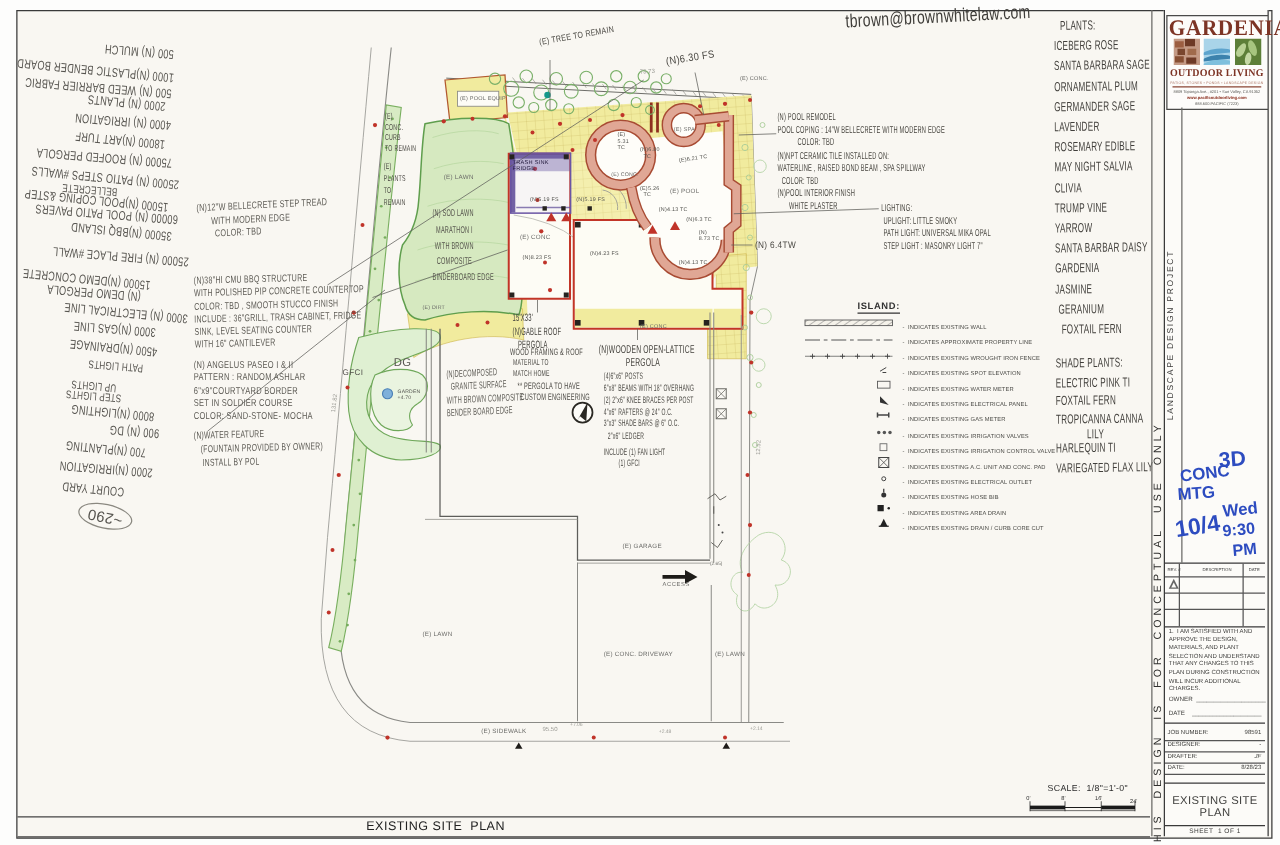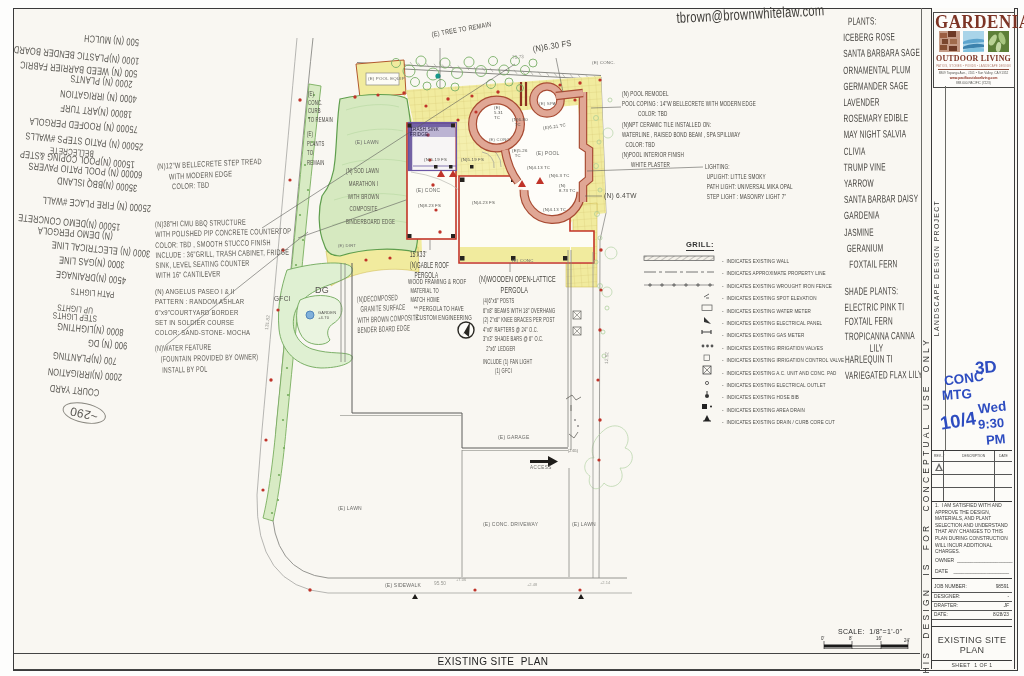--- a/index.html
+++ b/index.html
@@ -540,21 +540,21 @@
 <div class="abs tech" style="left:527px;top:165px;font-size:4.3px;color:#50504c;">(N)4.13 TC</div>
 <div class="abs tech" style="left:424px;top:157px;font-size:4.3px;color:#50504c;">(N)5.19 FS</div>
 <div class="abs tech" style="left:461px;top:157px;font-size:4.3px;color:#50504c;">(N)5.19 FS</div>
 <div class="abs tech" style="left:549px;top:173px;font-size:4.3px;color:#50504c;">(N)6.3 TC</div>
 <div class="abs tech" style="left:559px;top:184px;font-size:4.3px;line-height:4.8px;color:#50504c;">(N)<br>8.73 TC</div>
 <div class="abs tech" style="left:543px;top:207px;font-size:4.3px;color:#50504c;">(N)4.13 TC</div>
 <div class="abs tech" style="left:472px;top:200px;font-size:4.3px;color:#50504c;">(N)4.23 FS</div>
 <div class="abs tech" style="left:418px;top:203px;font-size:4.3px;color:#50504c;">(N)8.23 FS</div>
 <div class="abs tech" style="left:318px;top:311px;font-size:4px;line-height:4.5px;color:#50504c;">GARDEN<br>+4.70</div>
 
-<div class="abs" style="left:686px;top:240px;font-size:7.5px;font-weight:bold;letter-spacing:.5px;color:#333;border-bottom:1px solid #333;padding-bottom:1px;">GRILL:</div>
+<div class="abs" style="left:686px;top:240px;font-size:7.5px;font-weight:bold;letter-spacing:.5px;color:#333;border-bottom:1px solid #333;padding-bottom:1px;">ISLAND:</div>
 
 <div class="abs" style="left:722px;top:256px;font-size:4.6px;line-height:12.4px;color:#4c4c48;letter-spacing:.1px;white-space:nowrap;">
 <div>-&nbsp; INDICATES EXISTING WALL</div>
 <div>-&nbsp; INDICATES APPROXIMATE PROPERTY LINE</div>
 <div>-&nbsp; INDICATES EXISTING WROUGHT IRON FENCE</div>
 <div>-&nbsp; INDICATES EXISTING SPOT ELEVATION</div>
 <div>-&nbsp; INDICATES EXISTING WATER METER</div>
 <div>-&nbsp; INDICATES EXISTING ELECTRICAL PANEL</div>
 <div>-&nbsp; INDICATES EXISTING GAS METER</div>
 <div>-&nbsp; INDICATES EXISTING IRRIGATION VALVES</div>
@@ -567,21 +567,21 @@
 </div>
 
 <div class="abs" style="left:838px;top:628px;font-size:7px;color:#2c2c2c;letter-spacing:.3px;">SCALE:&nbsp; 1/8"=1'-0"</div>
 <div class="abs" style="left:821px;top:636px;font-size:4.5px;color:#2c2c2c;">0'</div>
 <div class="abs" style="left:849px;top:636px;font-size:4.5px;color:#2c2c2c;">8'</div>
 <div class="abs" style="left:876px;top:636px;font-size:4.5px;color:#2c2c2c;">16'</div>
 <div class="abs" style="left:904px;top:638px;font-size:4.5px;color:#2c2c2c;">24'</div>
 
 <div class="abs" style="left:14px;top:653px;width:906px;height:15px;border-top:1px solid #444;border-bottom:1px solid #444;"></div>
 
-<div class="abs" style="left:293px;top:655.5px;width:400px;text-align:center;font-size:10px;letter-spacing:.4px;color:#222;">EXISTING SITE&nbsp; PLAN</div>
+<div class="abs" style="left:293px;top:655.5px;width:400px;font-size:10px;letter-spacing:.4px;color:#222;">EXISTING SITE&nbsp; PLAN</div>
 
 <div class="abs" style="left:921px;top:8px;width:1px;height:661px;background:#6a6a66;"></div>
 
 <div class="abs" style="left:775px;top:526px;width:302px;transform:rotate(-90deg);transform-origin:151px 5px;font-size:8.5px;letter-spacing:3.2px;color:#2e2e2c;text-align:center;white-space:nowrap;">THIS&nbsp;&nbsp;DESIGN&nbsp;&nbsp;IS&nbsp;&nbsp;FOR&nbsp;&nbsp;CONCEPTUAL&nbsp;&nbsp;USE&nbsp;&nbsp;ONLY</div>
 
 <div class="abs" style="left:931px;top:8px;width:82px;height:661px;border-left:1.2px solid #3a3a3a;border-right:1.2px solid #3a3a3a;background:#fcfbf8;"></div>
 
 <div class="abs" style="left:933px;top:12px;width:80px;height:74px;border:1.5px solid #4a4a48;background:#fdfcfa;"></div>
 
 <div class="abs" style="left:935px;top:13px;width:77px;text-align:center;font-family:'Liberation Serif',serif;font-weight:bold;font-size:17px;color:#7d3425;letter-spacing:.5px;transform:scaleY(1.05);">GARDENIA</div>

